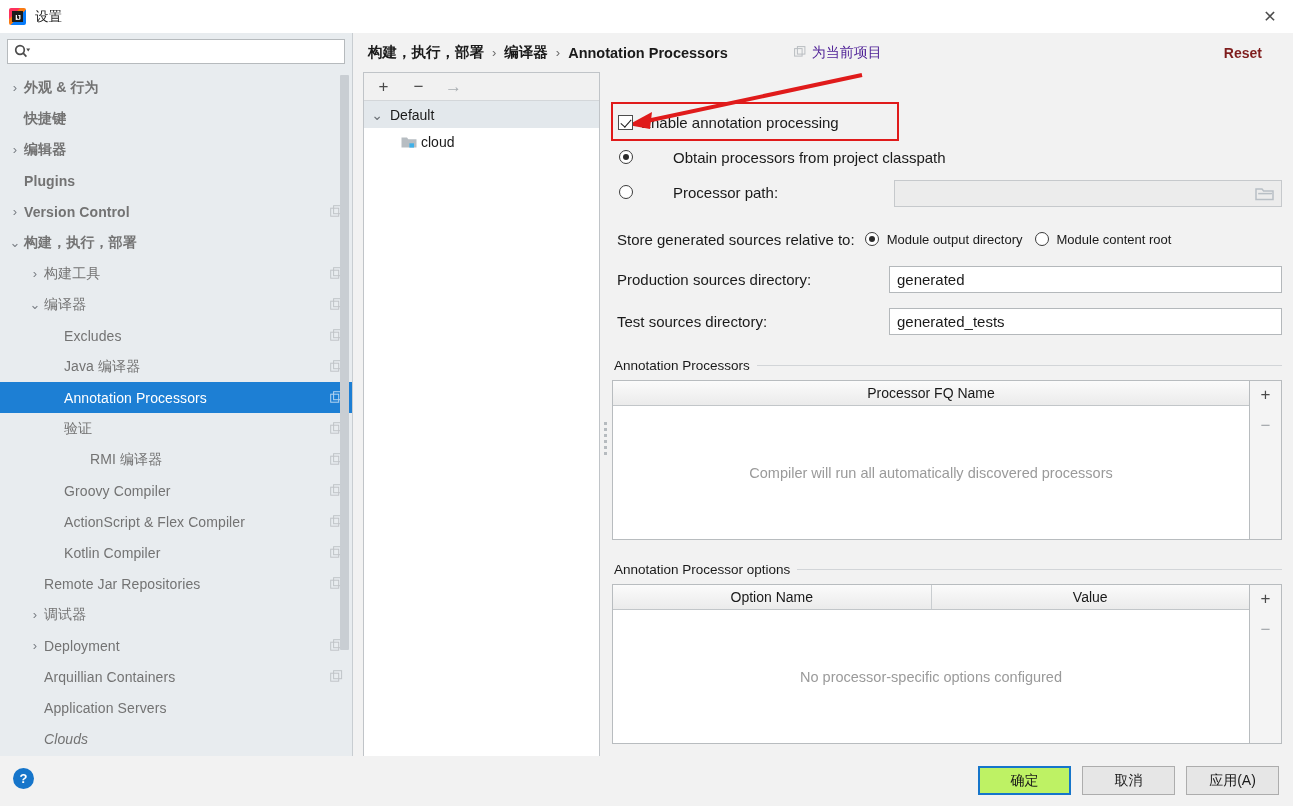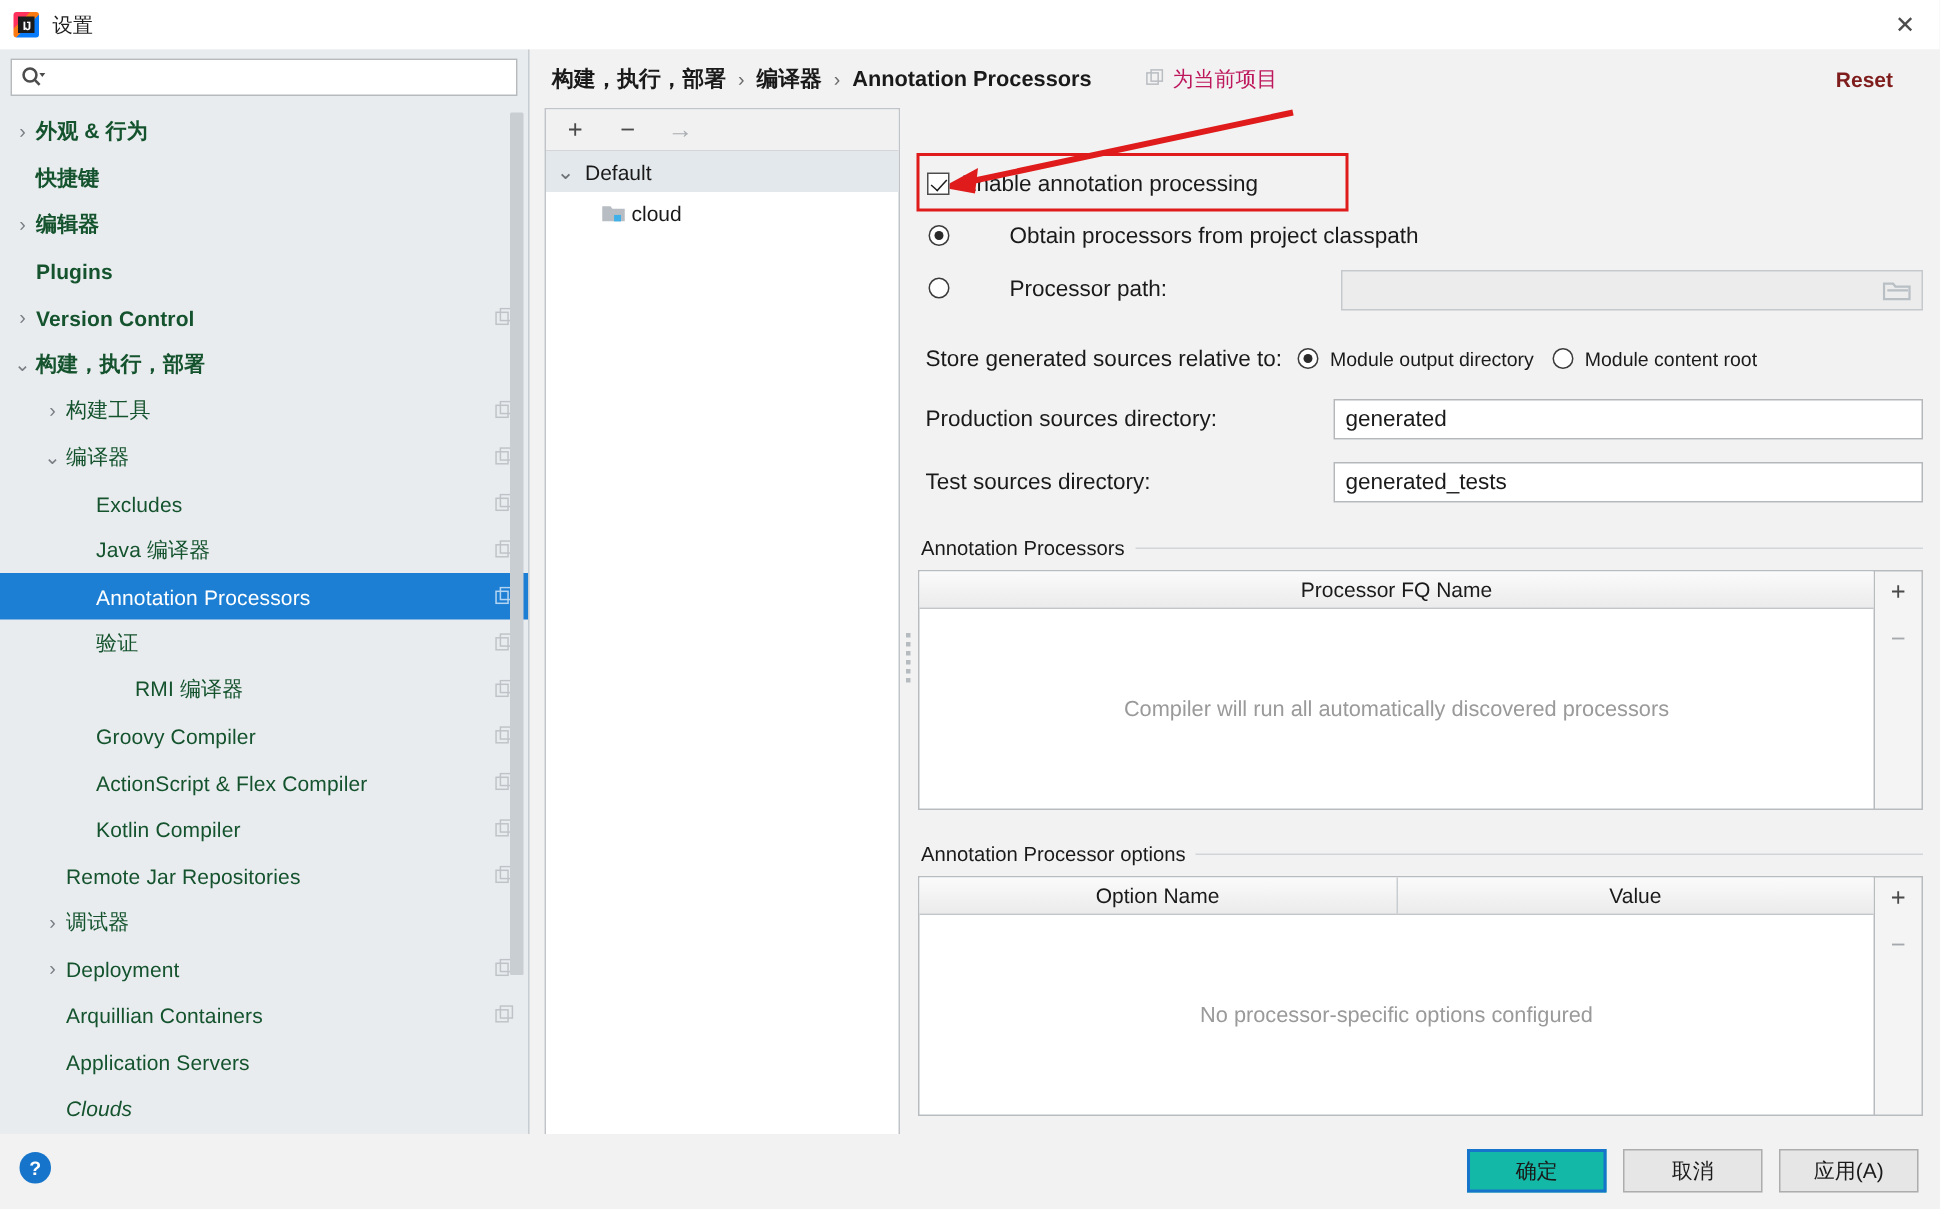--- a/index.html
+++ b/index.html
@@ -71,21 +71,21 @@
     padding-right: 8px; white-space: nowrap; position: relative;
   }
   .tree-item.selected { background: #1d7fd4; }
   .tree-item.selected .tree-label { color: #ffffff; }
   .tree-item.selected .copy-icon rect { stroke: #cfe4f7; }
   .twisty {
     width: 18px; flex: none; display: flex; align-items: center; justify-content: center;
     color: #7a7f85;
   }
   .twisty.empty { visibility: hidden; }
-  .tree-label { font-size: 14px; color: #14532d; letter-spacing: 0.1px; }
+  .tree-label { font-size: 14px; color: #737373; letter-spacing: 0.1px; }
   .tree-label.bold { font-weight: bold; }
   .copy-icon { margin-left: auto; flex: none; opacity: .85; }
 
   .sb-scroll {
     position: absolute; right: 3px; top: 42px; width: 9px; height: 580px;
     background: transparent;
   }
   .sb-scroll .thumb {
     position: absolute; left: 0; top: 0; width: 9px; height: 575px;
     background: #c9ced3; border-radius: 1px;
@@ -98,21 +98,21 @@
   }
 
   .breadcrumb-row {
     position: absolute; left: 0; top: 0; right: 0; height: 39px;
     display: flex; align-items: center; padding-left: 14px;
   }
   .crumb { font-size: 14.5px; font-weight: bold; color: #1a1a1a; }
   .crumb-sep { color: #6b6b6b; font-size: 13px; margin: 0 8px; font-weight: normal; }
   .scope-tag {
     display: flex; align-items: center; gap: 5px;
-    margin-left: 36px; color: #be185d; font-size: 14px;
+    margin-left: 66px; color: #4c1d95; font-size: 14px;
   }
   .reset-link {
     position: absolute; right: 31px; top: 12px;
     color: #7f1d1d; font-size: 14px; font-weight: bold; cursor: pointer;
   }
 
   
   .module-panel {
     position: absolute; left: 9px; top: 39px; width: 237px; height: 706px;
     background: #ffffff; border: 1px solid #c0c4c8;
@@ -236,21 +236,21 @@
     border-radius: 50%; background: #1675ca; color: #fff;
     display: flex; align-items: center; justify-content: center;
     font-size: 13px; font-weight: bold; cursor: default;
   }
   .btn-group { position: absolute; right: 14px; top: 10px; display: flex; gap: 11px; }
   .btn {
     width: 93px; height: 29px; background: #e6e6e6; border: 1px solid #adadad;
     display: flex; align-items: center; justify-content: center;
     font-size: 14px; color: #1a1a1a; cursor: default;
   }
-  .btn.default { border: 2px solid #1675ca; background: #14b8a6; }
+  .btn.default { border: 2px solid #1675ca; background: #bef264; }
 </style>
 </head>
 <body>
 
 <div class="titlebar">
   <div class="app-logo">
     <span class="lj">IJ</span>
   </div>
   <div class="title-text">设置</div>
   <div class="win-close">✕</div>

